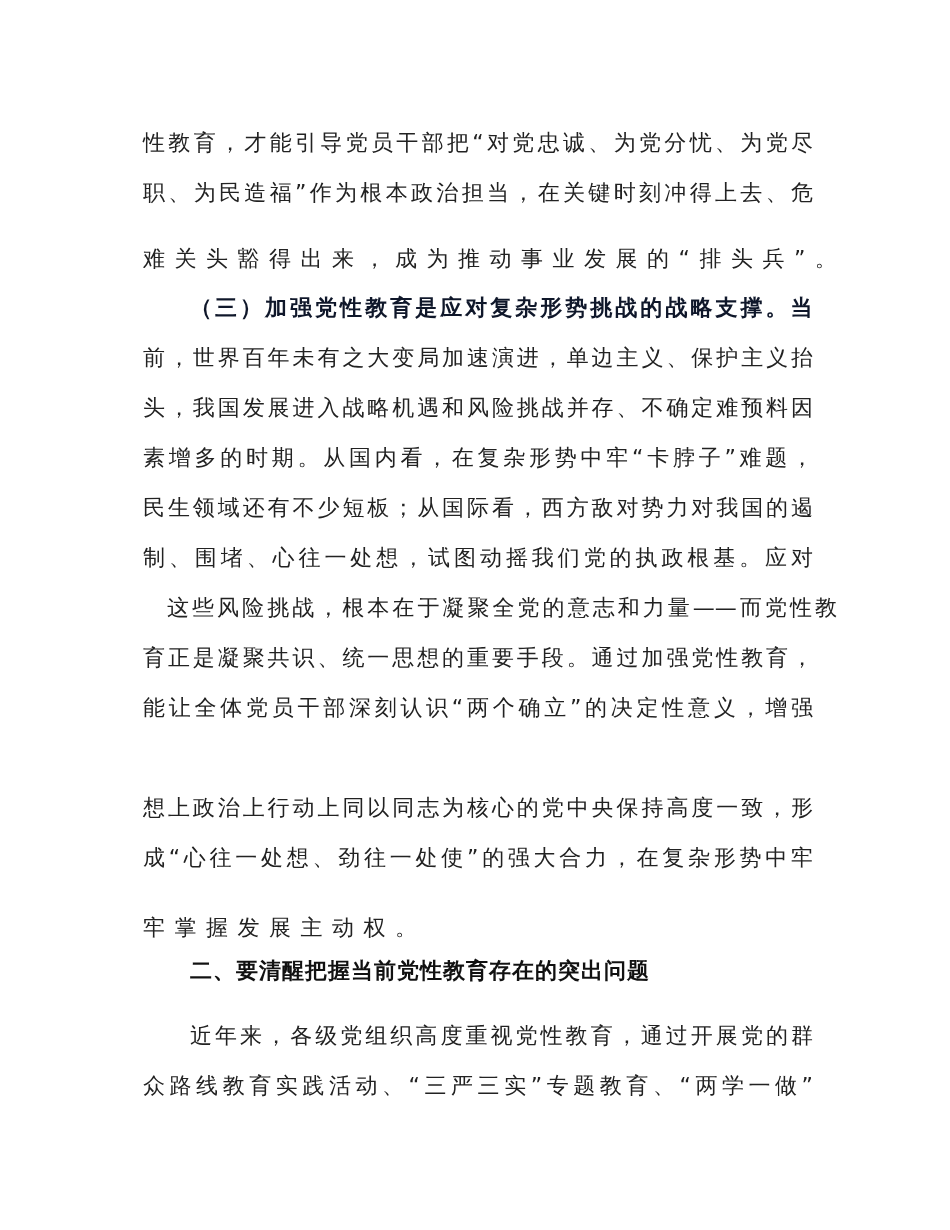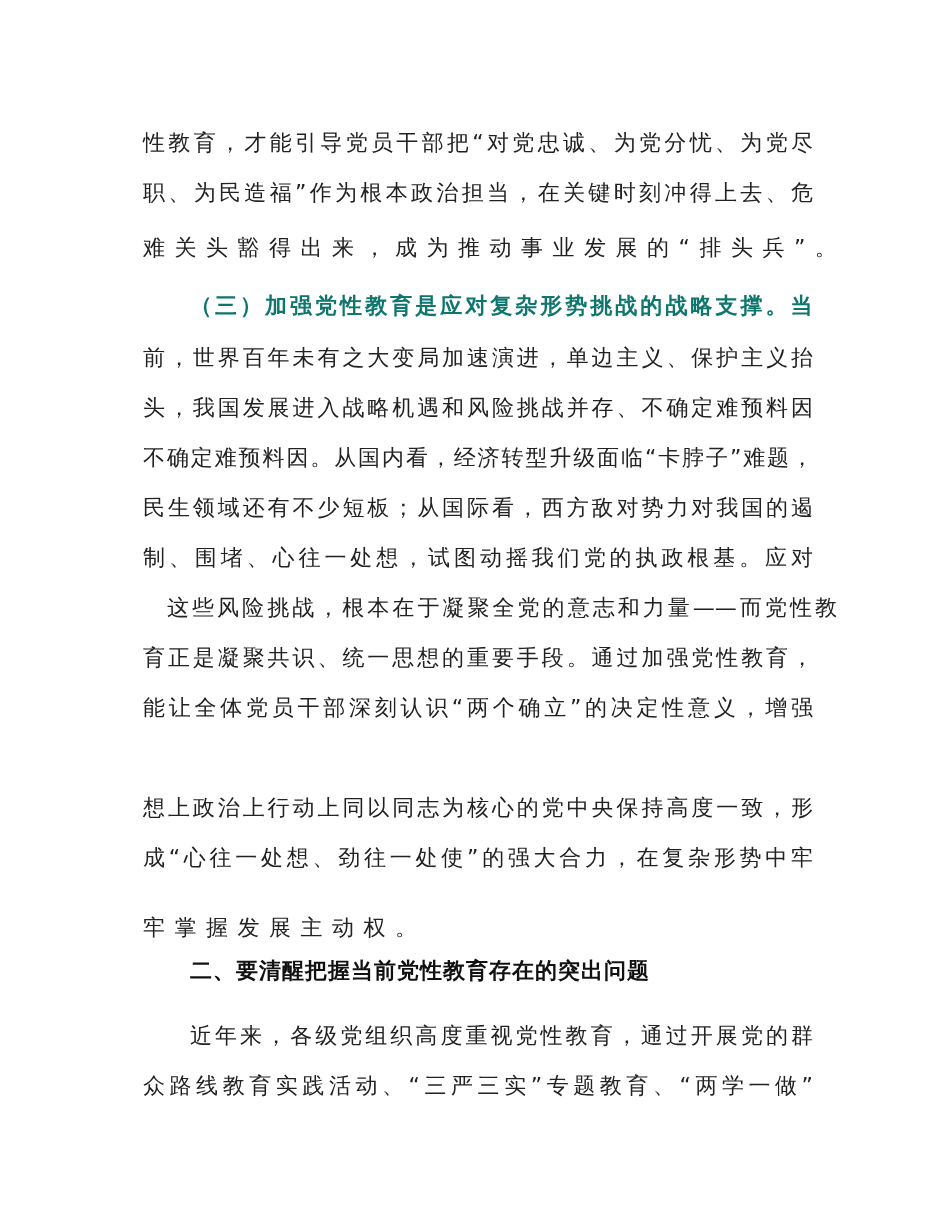--- a/index.html
+++ b/index.html
@@ -38,47 +38,46 @@
     .line.last {
       text-align-last: left;
       letter-spacing: 9.5px;
     }
     .line.indent {
       left: 190px;
       width: 623px;
     }
     .line.bold {
       font-weight: bold;
-      color: #0f766e;
+      color: #0f172a;
       letter-spacing: 0.5px;
-      font-family: Liberation Mono, monospace;
     }
     .line.heading {
       left: 190px;
       width: 520px;
       text-align: right;
       text-align-last: left;
       font-weight: bold;
       color: #111111;
       letter-spacing: 1px;
     }
   </style>
 </head>
 <body>
 
 <div class="page">
 
   <div class="line" style="top:125px;">性教育，才能引导党员干部把“对党忠诚、为党分忧、为党尽</div>
   <div class="line" style="top:175px;">职、为民造福”作为根本政治担当，在关键时刻冲得上去、危</div>
-  <div class="line last" style="top:230px;">难关头豁得出来，成为推动事业发展的“排头兵”。</div>
+  <div class="line last" style="top:241px;">难关头豁得出来，成为推动事业发展的“排头兵”。</div>
 
   <div class="line indent bold" style="top:290px;">（三）加强党性教育是应对复杂形势挑战的战略支撑。当</div>
   <div class="line" style="top:340px;">前，世界百年未有之大变局加速演进，单边主义、保护主义抬</div>
   <div class="line" style="top:390px;">头，我国发展进入战略机遇和风险挑战并存、不确定难预料因</div>
-  <div class="line" style="top:440px;">不确定难预料因。从国内看，经济转型升级面临“卡脖子”难题，</div>
+  <div class="line" style="top:440px;">素增多的时期。从国内看，在复杂形势中牢“卡脖子”难题，</div>
   <div class="line" style="top:490px;">民生领域还有不少短板；从国际看，西方敌对势力对我国的遏</div>
   <div class="line" style="top:540px;">制、围堵、心往一处想，试图动摇我们党的执政根基。应对</div>
   <div class="line" style="top:590px;margin-left:24px;">这些风险挑战，根本在于凝聚全党的意志和力量——而党性教</div>
   <div class="line" style="top:640px;">育正是凝聚共识、统一思想的重要手段。通过加强党性教育，</div>
   <div class="line" style="top:690px;">能让全体党员干部深刻认识“两个确立”的决定性意义，增强</div>
   <div class="line" style="top:790px;">想上政治上行动上同以同志为核心的党中央保持高度一致，形</div>
   <div class="line" style="top:840px;">成“心往一处想、劲往一处使”的强大合力，在复杂形势中牢</div>
   <div class="line last" style="top:890px;margin-top:20px;">牢掌握发展主动权。</div>
 
   <div class="line heading" style="top:953px;">二、要清醒把握当前党性教育存在的突出问题</div>

